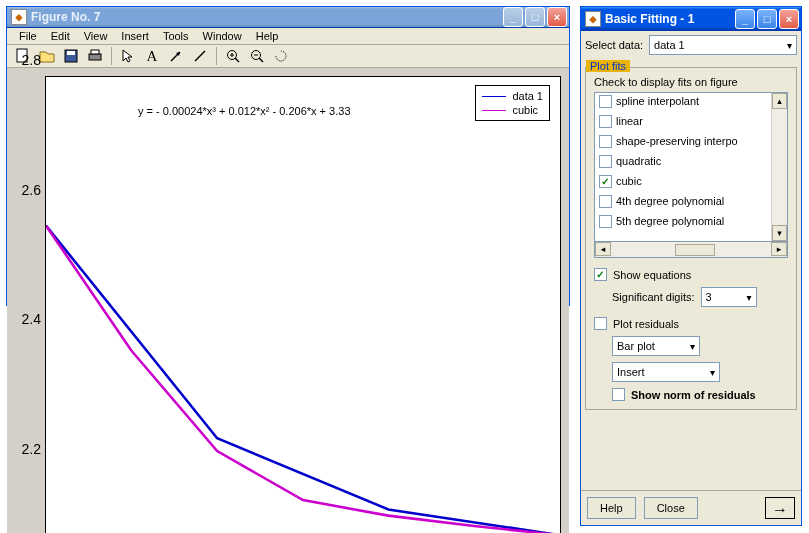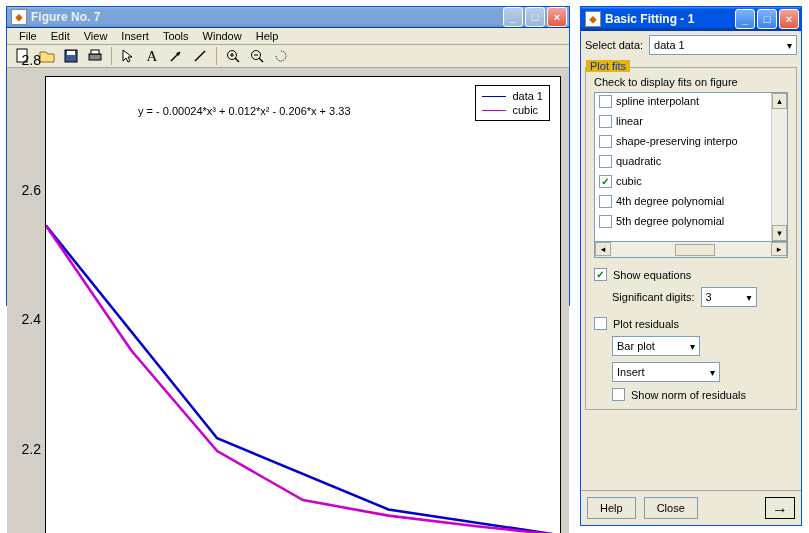--- a/index.html
+++ b/index.html
@@ -408,21 +408,21 @@
           <span>Bar plot</span>
           <span class="caret">▾</span>
         </div>
       </div>
       <div class="row" style="margin-top:6px; padding-left:18px;">
         <div class="select" style="width:108px">
           <span>Insert</span>
           <span class="caret">▾</span>
         </div>
       </div>
-      <div class="row" style="margin-top:6px; padding-left:18px;">
+      <div class="row" style="margin-top:6px; padding-left:18px;font-weight:bold;">
         <div class="checkbox"></div>
         <span>Show norm of residuals</span>
       </div>
     </div>
   </div>
   <div class="btnrow">
     <div class="pushbtn">
         <span>Help</span>
       </div>
     <div class="pushbtn">

